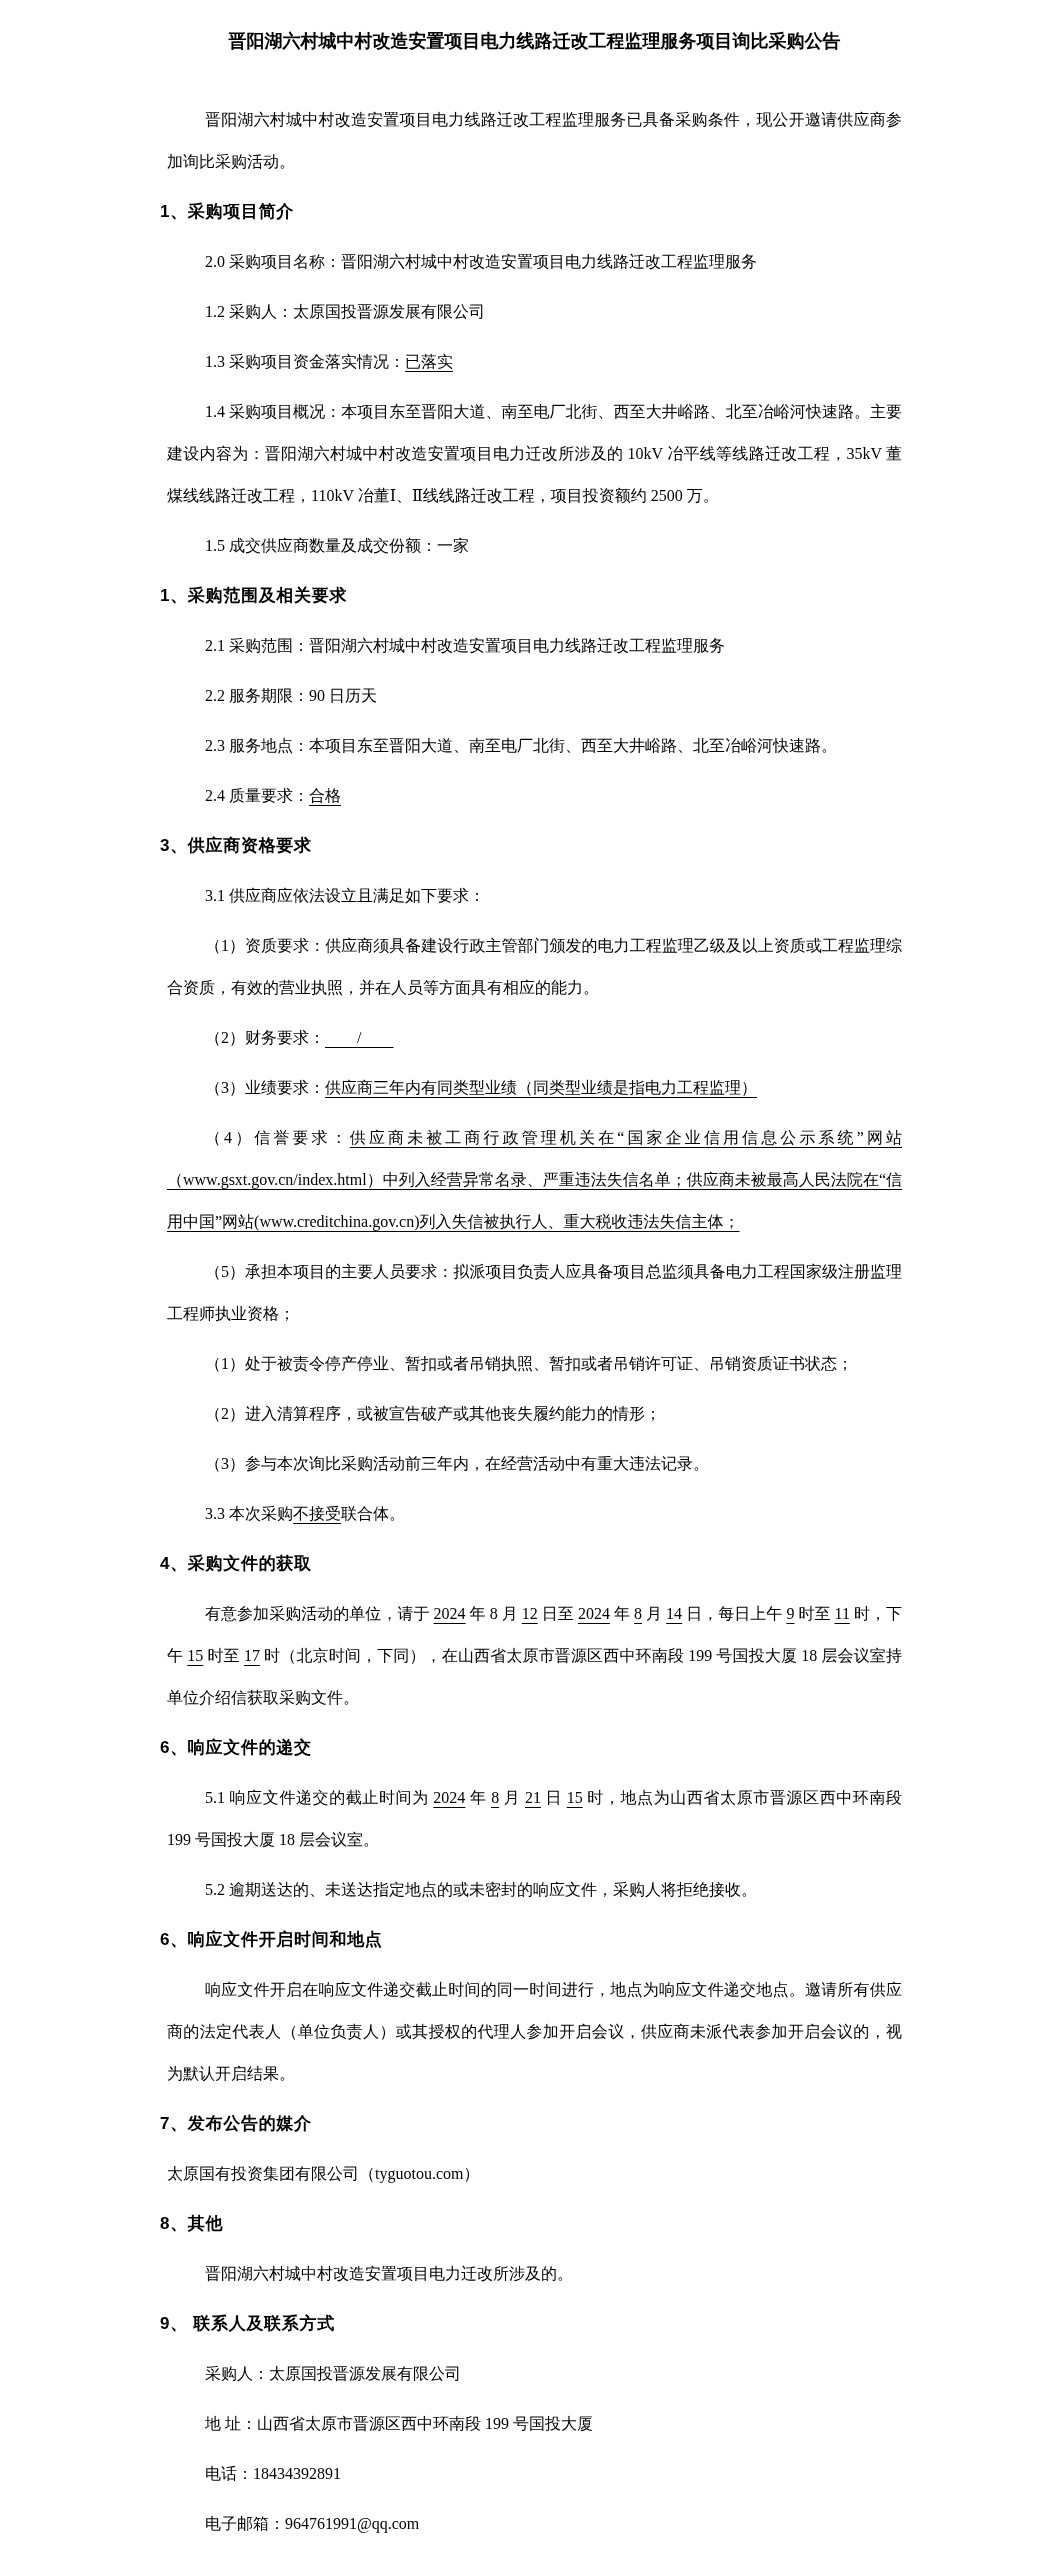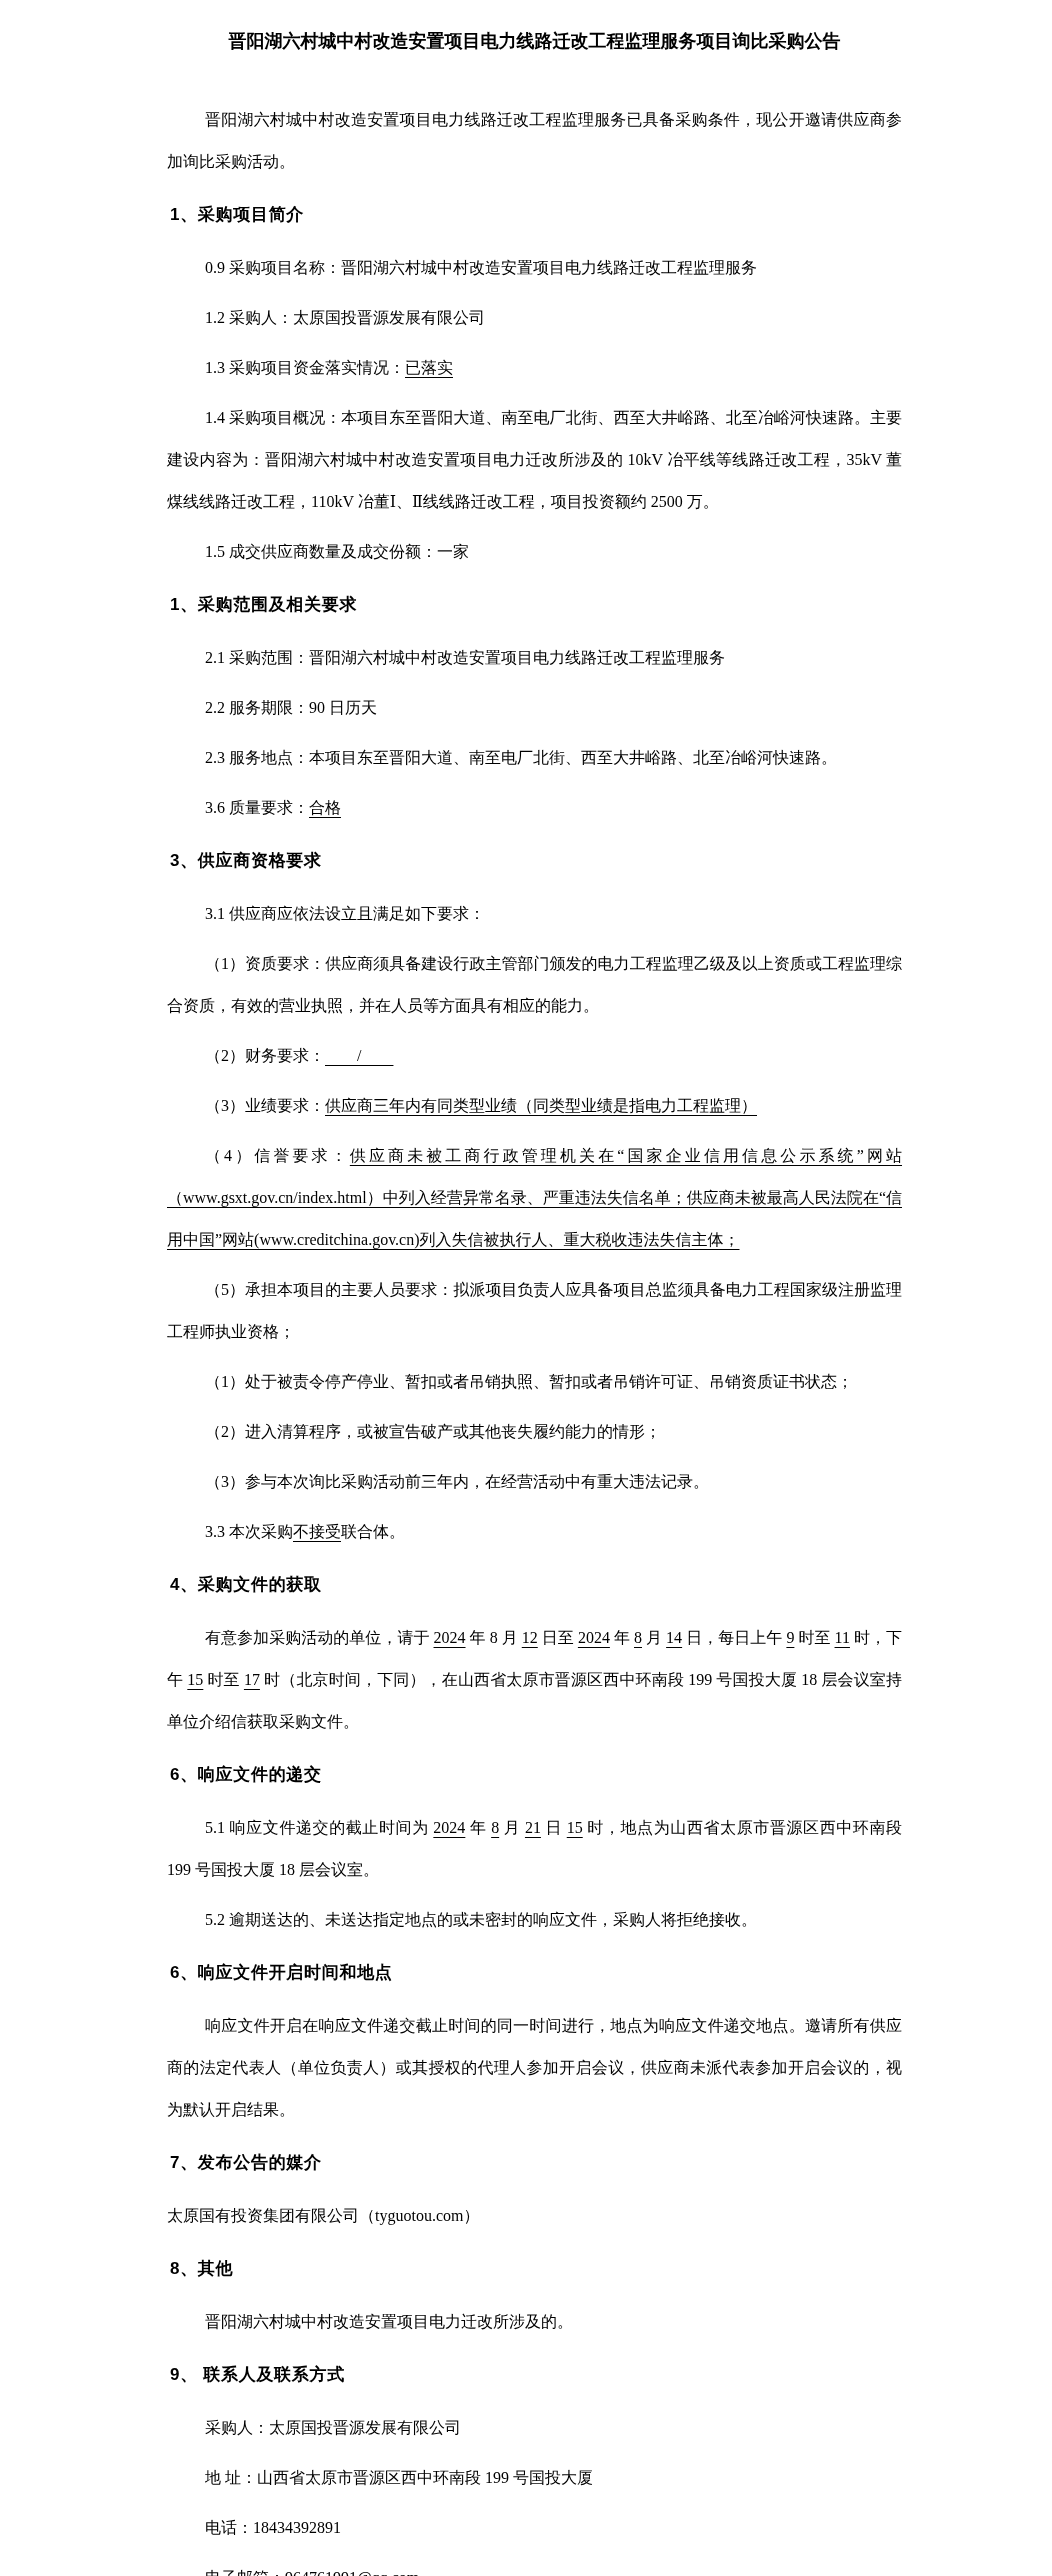--- a/index.html
+++ b/index.html
@@ -19,52 +19,52 @@
     font-weight: bold;
     text-align: center;
     line-height: 42px;
     margin: 0 0 37px 0;
   }
   .sec {
     font-family: "Liberation Sans", "DejaVu Sans", sans-serif;
     font-size: 17px;
     font-weight: bold;
     line-height: 42px;
-    margin: 11px;
+    margin: 1px;
     letter-spacing: 0.7px;
   }
   p {
     margin: 8px;
     line-height: 42px;
     text-align: justify;
   }
   .ind { text-indent: 38px; }
   .u { text-decoration: underline; text-underline-offset: 4px; }
 </style>
 </head>
 <body>
 
 <div class="page">
 
   <h1 class="title">晋阳湖六村城中村改造安置项目电力线路迁改工程监理服务项目询比采购公告</h1>
 
   <p class="ind">晋阳湖六村城中村改造安置项目电力线路迁改工程监理服务已具备采购条件，现公开邀请供应商参加询比采购活动。</p>
 
   <h2 class="sec">1、采购项目简介</h2>
-  <p class="ind">0.9 采购项目名称：晋阳湖六村城中村改造安置项目电力线路迁改工程监理服务</p>
+  <p class="ind">2.0 采购项目名称：晋阳湖六村城中村改造安置项目电力线路迁改工程监理服务</p>
   <p class="ind">1.2 采购人：太原国投晋源发展有限公司</p>
   <p class="ind"><span>1.3 采购项目资金落实情况：</span><span class="u">已落实</span></p>
   <p class="ind">1.4 采购项目概况：本项目东至晋阳大道、南至电厂北街、西至大井峪路、北至冶峪河快速路。主要建设内容为：晋阳湖六村城中村改造安置项目电力迁改所涉及的 10kV 冶平线等线路迁改工程，35kV 董煤线线路迁改工程，110kV 冶董Ⅰ、Ⅱ线线路迁改工程，项目投资额约 2500 万。</p>
   <p class="ind">1.5 成交供应商数量及成交份额：一家</p>
 
   <h2 class="sec">1、采购范围及相关要求</h2>
   <p class="ind">2.1 采购范围：晋阳湖六村城中村改造安置项目电力线路迁改工程监理服务</p>
   <p class="ind">2.2 服务期限：90 日历天</p>
   <p class="ind">2.3 服务地点：本项目东至晋阳大道、南至电厂北街、西至大井峪路、北至冶峪河快速路。</p>
-  <p class="ind"><span>3.6 质量要求：</span><span class="u">合格</span></p>
+  <p class="ind"><span>2.4 质量要求：</span><span class="u">合格</span></p>
 
   <h2 class="sec">3、供应商资格要求</h2>
   <p class="ind">3.1 供应商应依法设立且满足如下要求：</p>
   <p class="ind">（1）资质要求：供应商须具备建设行政主管部门颁发的电力工程监理乙级及以上资质或工程监理综合资质，有效的营业执照，并在人员等方面具有相应的能力。</p>
   <p class="ind"><span>（2）财务要求：</span><span class="u">&nbsp;&nbsp;&nbsp;&nbsp;&nbsp;&nbsp;&nbsp;&nbsp;/&nbsp;&nbsp;&nbsp;&nbsp;&nbsp;&nbsp;&nbsp;&nbsp;</span></p>
   <p class="ind"><span>（3）业绩要求：</span><span class="u">供应商三年内有同类型业绩（同类型业绩是指电力工程监理）</span></p>
   <p class="ind"><span>（4）信誉要求：</span><span class="u">供应商未被工商行政管理机关在“国家企业信用信息公示系统”网站（www.gsxt.gov.cn/index.html）中列入经营异常名录、严重违法失信名单；供应商未被最高人民法院在“信用中国”网站(www.creditchina.gov.cn)列入失信被执行人、重大税收违法失信主体；</span></p>
   <p class="ind">（5）承担本项目的主要人员要求：拟派项目负责人应具备项目总监须具备电力工程国家级注册监理工程师执业资格；</p>
   <p class="ind">（1）处于被责令停产停业、暂扣或者吊销执照、暂扣或者吊销许可证、吊销资质证书状态；</p>
   <p class="ind">（2）进入清算程序，或被宣告破产或其他丧失履约能力的情形；</p>

